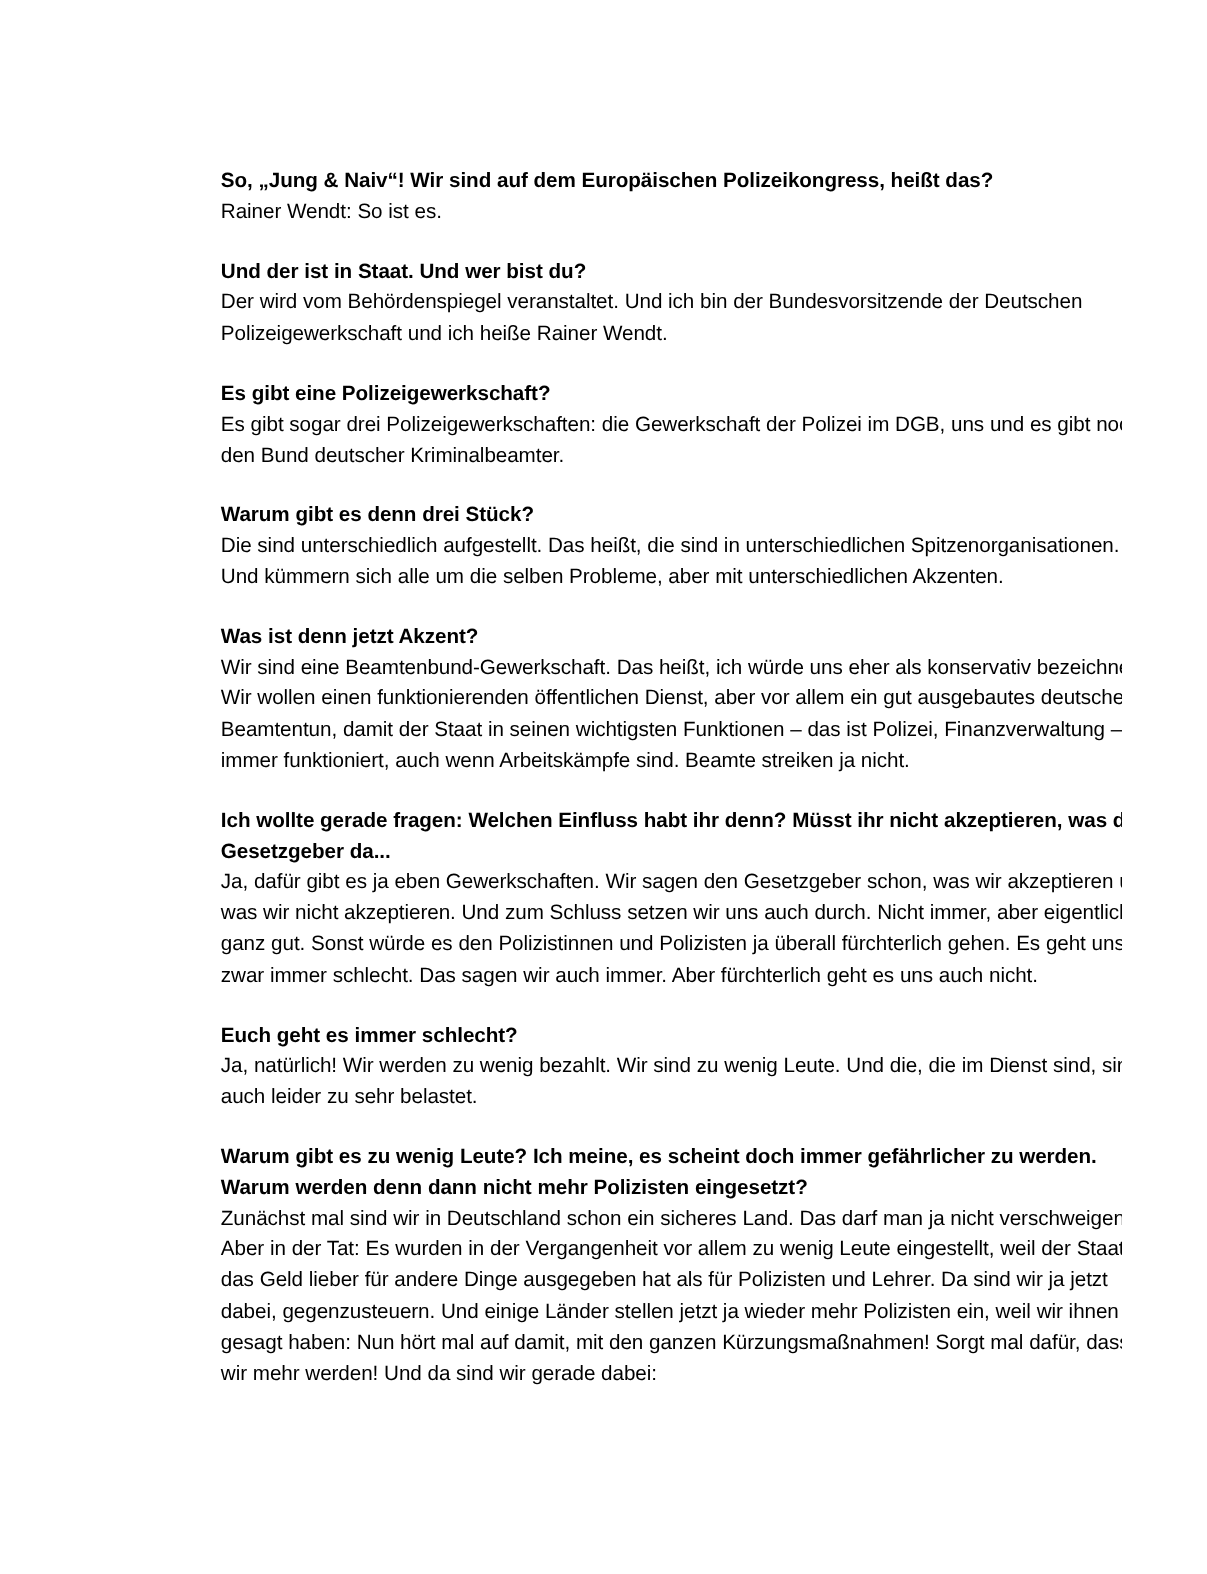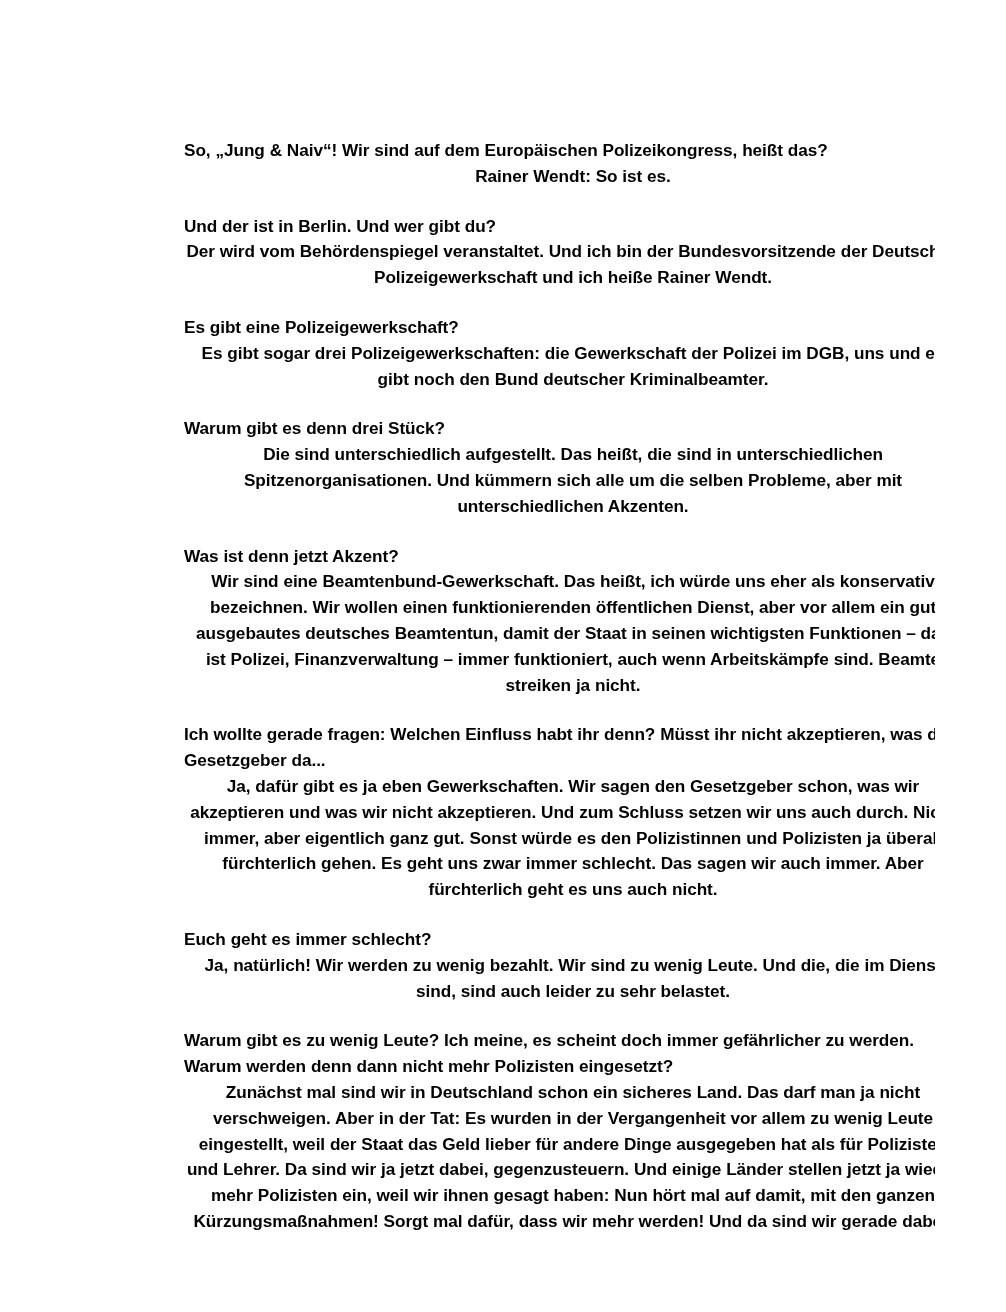--- a/index.html
+++ b/index.html
@@ -35,40 +35,39 @@
   }
   .question {
     font-weight: bold;
     font-size: 17.2px;
     line-height: 25.8px;
     margin: 0;
     letter-spacing: -0.05px;
     word-spacing: 0.1px;
   }
   .answer {
-    font-weight: bold;
+    font-weight: normal;
     font-size: 17.2px;
     line-height: 25.8px;
     margin: 0;
     letter-spacing: -0.05px;
     word-spacing: 0.1px;
-    text-align: center;
   }
 </style>
 </head>
 <body>
 
 <div class="page">
   <div class="doc-body" id="transcript-body">
       <div class="qa-block">
         <p class="question">So, „Jung &amp; Naiv“! Wir sind auf dem Europäischen Polizeikongress, heißt das?</p>
         <p class="answer">Rainer Wendt: So ist es.</p>
       </div>
       <div class="qa-block">
-        <p class="question">Und der ist in Berlin. Und wer gibt du?</p>
+        <p class="question">Und der ist in Staat. Und wer bist du?</p>
         <p class="answer">Der wird vom Behördenspiegel veranstaltet. Und ich bin der Bundesvorsitzende der Deutschen Polizeigewerkschaft und ich heiße Rainer Wendt.</p>
       </div>
       <div class="qa-block">
         <p class="question">Es gibt eine Polizeigewerkschaft?</p>
         <p class="answer">Es gibt sogar drei Polizeigewerkschaften: die Gewerkschaft der Polizei im DGB, uns und es gibt noch den Bund deutscher Kriminalbeamter.</p>
       </div>
       <div class="qa-block">
         <p class="question">Warum gibt es denn drei Stück?</p>
         <p class="answer">Die sind unterschiedlich aufgestellt. Das heißt, die sind in unterschiedlichen Spitzenorganisationen. Und kümmern sich alle um die selben Probleme, aber mit unterschiedlichen Akzenten.</p>
       </div>

